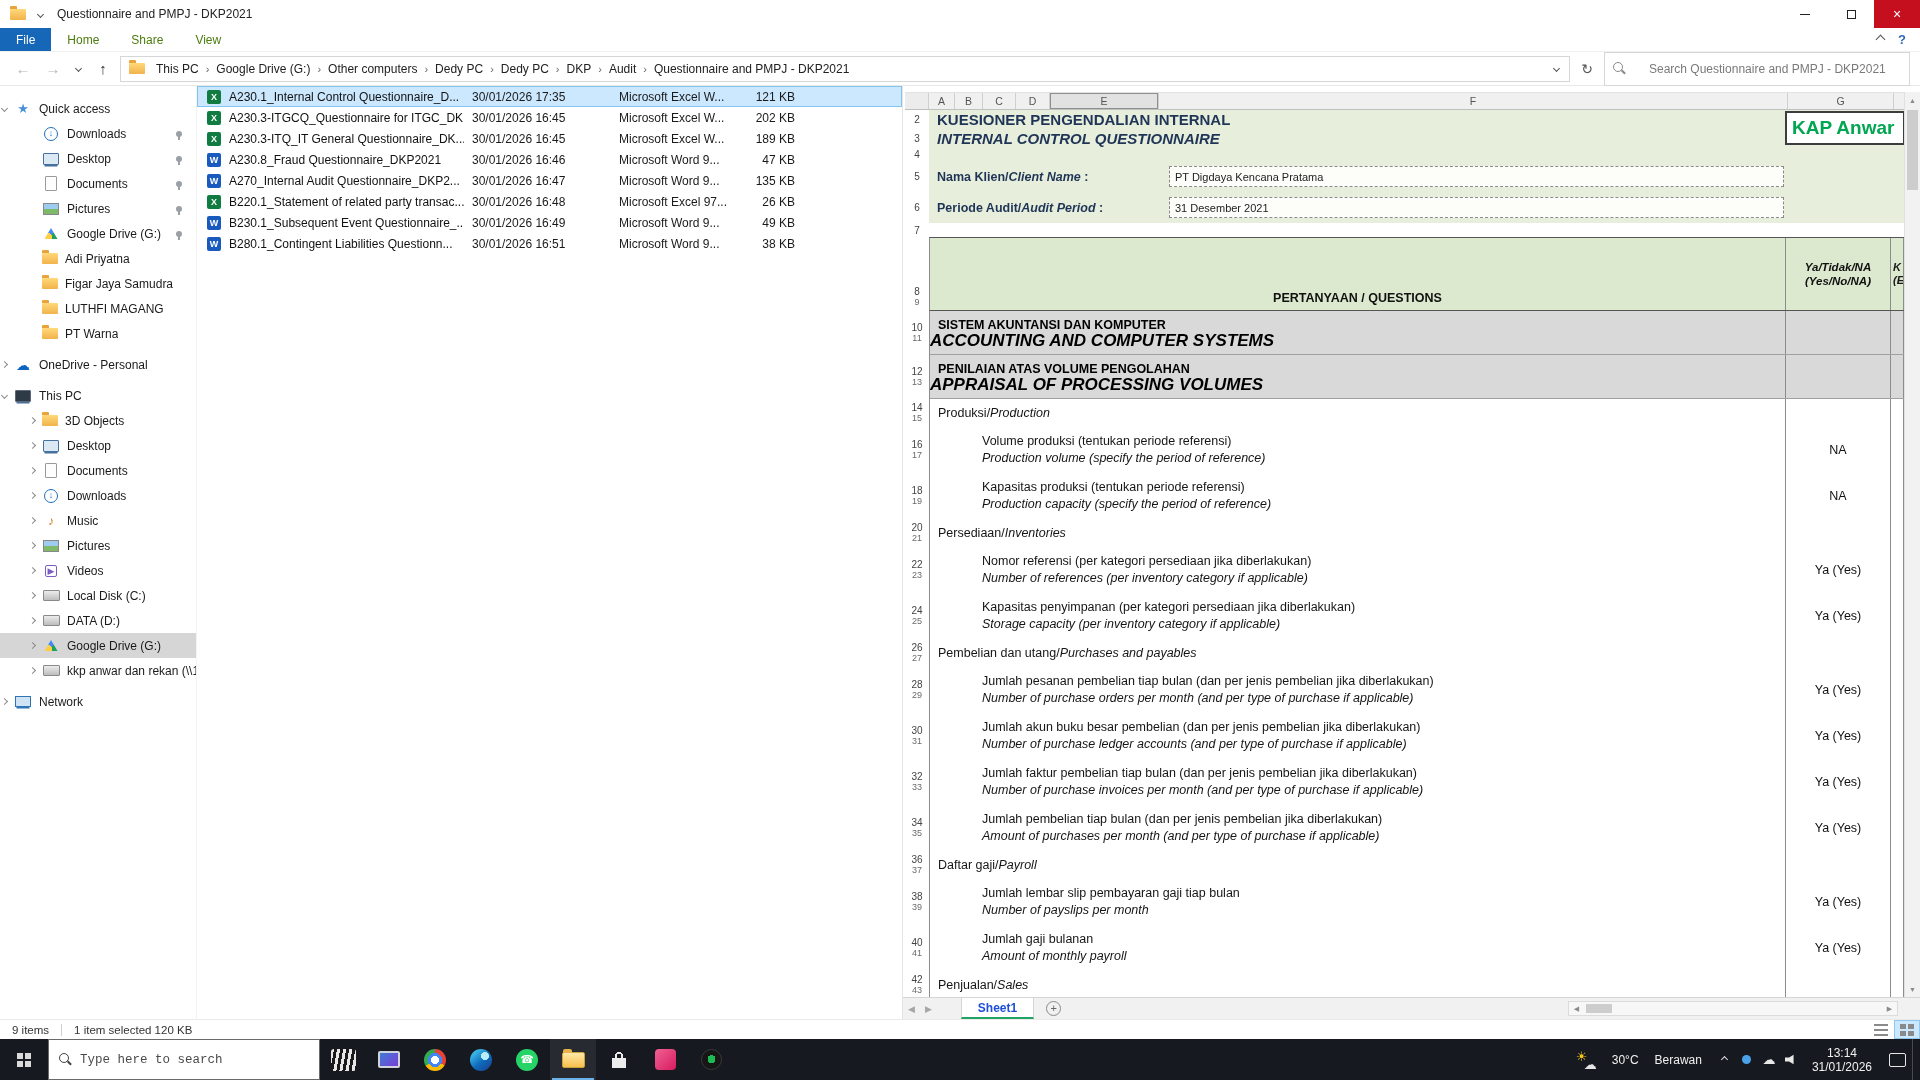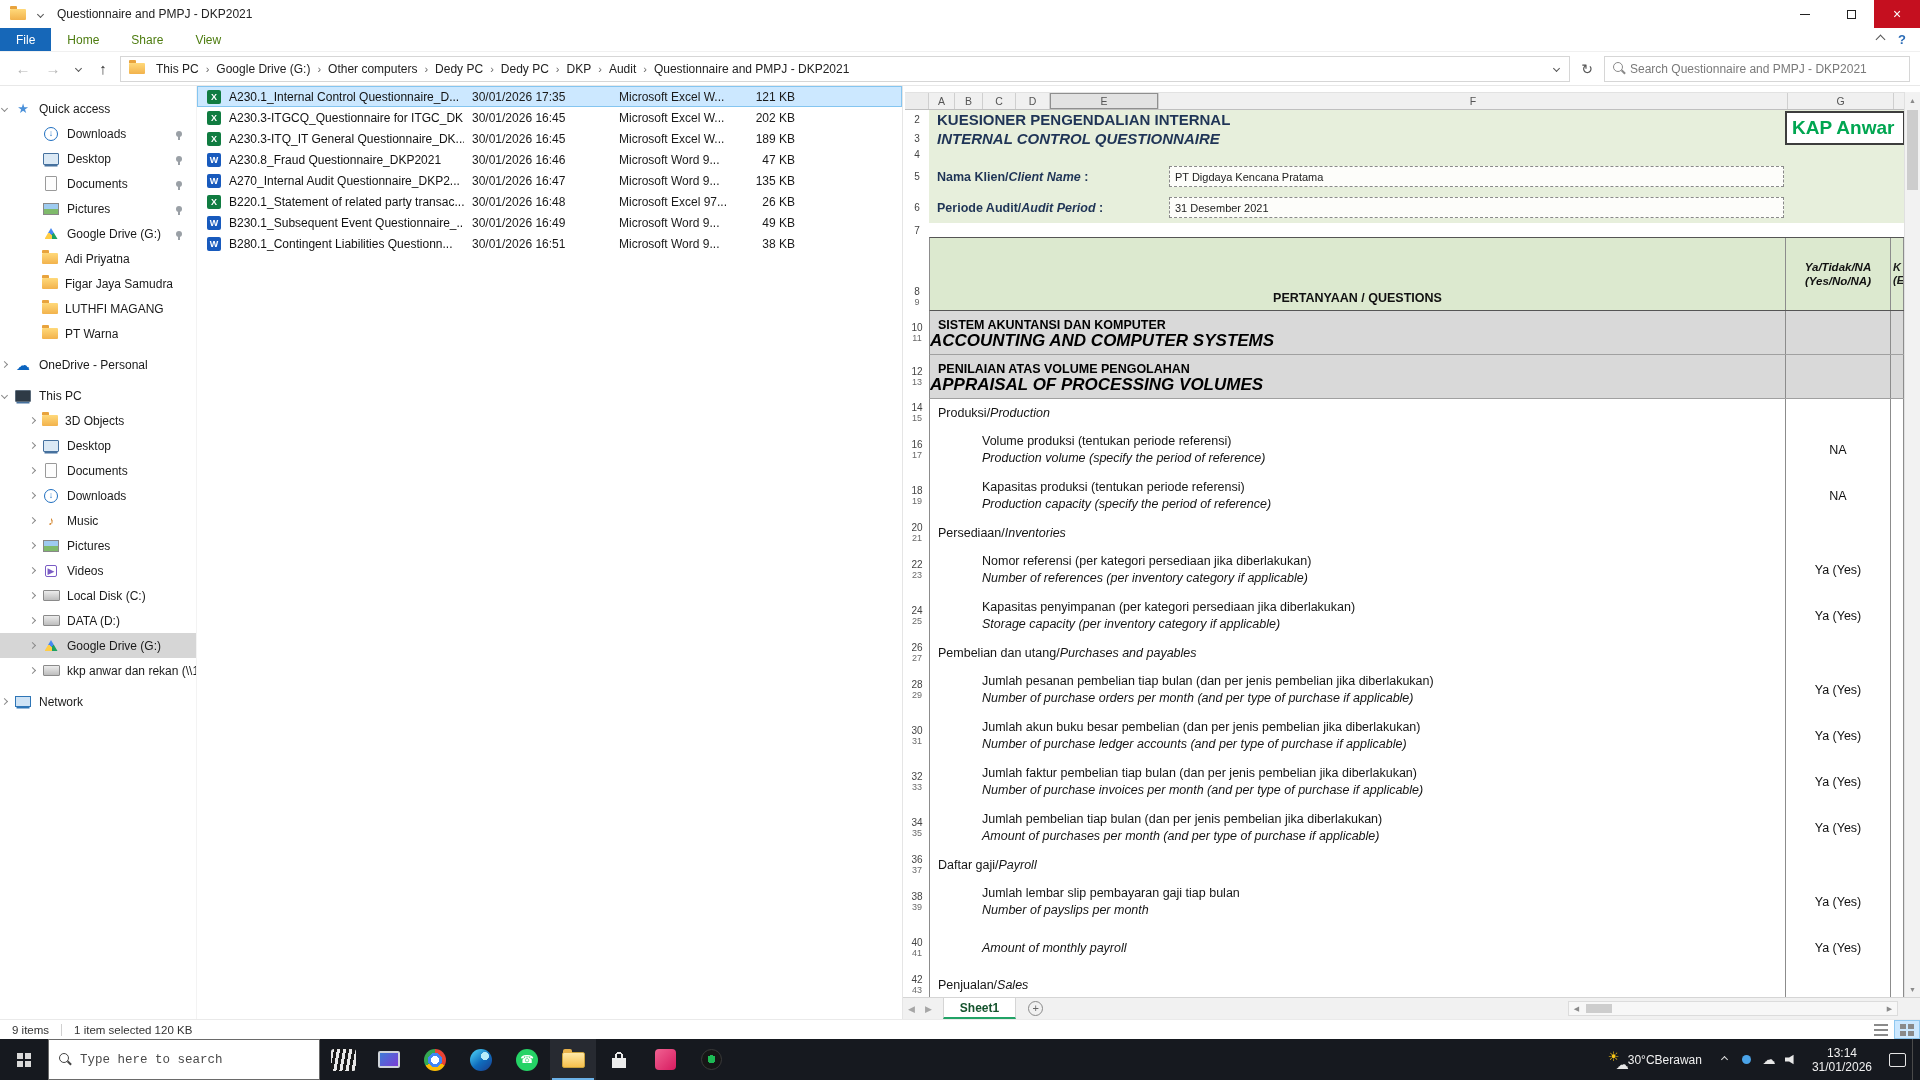--- a/index.html
+++ b/index.html
@@ -39,21 +39,21 @@
 .nav-btn{width:26px;height:26px;display:flex;align-items:center;justify-content:center;font-size:15px;color:#333}
 .nav-btn.disabled{color:#b5b5b5}
 .nav-btn.smw{width:16px}
 .addr-box{flex:1;height:26px;border:1px solid #d6d6d6;display:flex;align-items:center;background:#fff;padding:0 4px}
 .addr-icon{margin:0 4px}
 .breadcrumb{display:flex;align-items:center;overflow:hidden;white-space:nowrap}
 .bc-seg{padding:0 7px;font-size:12px;color:#222}
 .bc-sep{color:#666;font-size:11px}
 .addr-caret{margin-left:auto;margin-right:6px}
 .refresh{width:26px;height:26px;display:flex;align-items:center;justify-content:center;color:#555;font-size:14px}
-.search-box{width:306px;height:26px;border:1px solid #d6d6d6;display:flex;align-items:center;padding:8px 8px;gap:4px;background:#fff}
+.search-box{width:306px;height:26px;border:1px solid #d6d6d6;display:flex;align-items:center;padding:16px 8px;gap:23px;background:#fff}
 .search-box input{border:none;outline:none;flex:1;font-size:12px;color:#555;font-family:inherit;background:transparent}
 .search-box input::placeholder{color:#7a7a7a}
 .ic-mag{width:13px;height:13px;position:relative;flex:none}
 .ic-mag::before{content:"";position:absolute;width:8px;height:8px;border:1.5px solid #8a8a8a;border-radius:50%;left:0;top:0}
 .ic-mag::after{content:"";position:absolute;width:5px;height:1.6px;background:#8a8a8a;transform:rotate(45deg);right:0;bottom:2px}
 .ic-mag.dark::before{border-color:#444}
 .ic-mag.dark::after{background:#444}
 
 
 .main{position:absolute;top:86px;bottom:61px;left:0;right:0;display:flex}
@@ -159,21 +159,21 @@
 .q-l2{font-size:12.5px;font-style:italic;padding-left:52px;line-height:17px;white-space:nowrap;color:#151515}
 .ans-val{font-size:12.5px;color:#111}
 
 .xl-vscroll{position:absolute;top:6px;right:0;width:16px;bottom:22px;background:#f2f2f2;border-left:1px solid #e0e0e0}
 .varr{height:16px;display:flex;align-items:center;justify-content:center;font-size:7px;color:#8a8a8a}
 .vthumb{position:absolute;top:18px;left:2px;right:2px;height:80px;background:#cdcdcd}
 .varr.vdown{position:absolute;bottom:0;left:0;right:0}
 .xl-sheetbar{position:absolute;left:0;right:16px;bottom:0;height:22px;background:#f1f1f1;border-top:1px solid #d5d5d5;display:flex;align-items:center;font-size:11px}
 .xl-corner-br{position:absolute;right:0;bottom:0;width:16px;height:22px;background:#f1f1f1;border-top:1px solid #d5d5d5}
 .sheet-nav{color:#a6a6a6;padding:0 5px;font-size:9px}
-.sheet-tab{background:#fff;height:100%;display:flex;align-items:center;padding:0 16px;font-weight:bold;font-size:12px;color:#14532d;border-right:1px solid #d5d5d5;border-left:1px solid #d5d5d5;border-bottom:2px solid #21a366;margin-left:6px}
+.sheet-tab{background:#fff;height:100%;display:flex;align-items:center;padding:0 16px;font-weight:bold;font-size:12px;color:#1d4ed8;border-right:1px solid #d5d5d5;border-left:1px solid #d5d5d5;border-bottom:2px solid #21a366;margin-left:24px}
 .add-sheet{width:15px;height:15px;border:1px solid #8a8a8a;border-radius:50%;display:flex;align-items:center;justify-content:center;color:#666;font-size:11px;margin-left:12px;line-height:1}
 .xl-hscroll{margin-left:auto;margin-right:6px;width:330px;height:15px;background:#f7f7f7;border:1px solid #dcdcdc;display:flex;align-items:center}
 .harr{width:15px;height:100%;display:flex;align-items:center;justify-content:center;font-size:7px;color:#8a8a8a;flex:none}
 .hthumb{width:26px;height:9px;background:#cdcdcd;margin-left:2px;flex:none}
 .hspace{flex:1}
 
 
 .statusbar{position:absolute;left:0;right:0;bottom:41px;height:20px;border-top:1px solid #eaeaea;display:flex;align-items:center;font-size:11.5px;color:#333;padding-left:12px;gap:12px;background:#fff}
 .sb-sep{width:1px;height:12px;background:#d0d0d0}
 .view-btns{margin-left:auto;display:flex;height:100%}
@@ -199,21 +199,21 @@
 .ic-app-chrome{width:22px;height:22px;border-radius:50%;background:radial-gradient(circle,#fff 0 4px,#4285f4 4px 7px,transparent 7px),conic-gradient(#ea4335 0 33%,#fbbc05 33% 66%,#34a853 66% 100%)}
 .ic-app-edge{width:22px;height:22px;border-radius:50%;background:radial-gradient(circle at 68% 32%,#b7ecf9 0 18%,transparent 19%),linear-gradient(140deg,#45c7f0 10%,#0f6cbd 55%,#1b3c8c 100%)}
 .ic-app-whatsapp{width:22px;height:22px;border-radius:50%;background:#25d366;display:flex;align-items:center;justify-content:center}
 .ic-app-whatsapp::before{content:"☎";color:#fff;font-size:11px}
 .ic-app-file-explorer{width:23px;height:16px;background:linear-gradient(#ffe9a8,#f7c04c);border-radius:2px;position:relative;border:1px solid #caa23c}
 .ic-app-file-explorer::before{content:"";position:absolute;top:-4px;left:0;width:9px;height:4px;background:#e8b14a;border-radius:2px 2px 0 0}
 .ic-app-store{width:20px;height:20px;background:radial-gradient(circle at 10px 6px,transparent 0 2.5px,#ececec 2.5px 4px,transparent 4px) no-repeat,linear-gradient(#ececec,#ececec) 3px 8px/14px 10px no-repeat}
 .ic-app-photos{width:21px;height:21px;border-radius:4px;background:linear-gradient(135deg,#f06292,#d81b60)}
 .ic-app-spotify{width:21px;height:21px;border-radius:50%;background:radial-gradient(circle at 50% 48%,#1db954 0 4px,transparent 4px),#161616;border:1px solid #3a3a3a}
 .tb-tray{margin-left:auto;display:flex;align-items:center;padding-right:2px}
-.weather{display:flex;align-items:center;gap:0;padding:0 12px;font-size:12px;color:#f0f0f0}
+.weather{display:flex;align-items:center;gap:16px;padding:0 12px;font-size:12px;color:#f0f0f0}
 .weather-icon{position:relative;width:20px;height:18px}
 .weather-icon::before{content:"☀";position:absolute;left:0;top:-2px;color:#f8c617;font-size:13px}
 .weather-icon::after{content:"☁";position:absolute;right:-1px;bottom:-3px;color:#e6e6e6;font-size:13px}
 .tray-chev{width:22px;display:flex;align-items:center;justify-content:center}
 .tray-icons{display:flex;align-items:center}
 .tray-ic{width:22px;height:100%;display:flex;align-items:center;justify-content:center;height:41px}
 .ic-tray-bluetooth{position:relative}
 .ic-tray-bluetooth::before{content:"";width:9px;height:9px;border-radius:50%;background:#4aa3e8;display:block}
 .ic-tray-onedrive::before{content:"☁";color:#e8e8e8;font-size:13px}
 .ic-tray-volume::before{content:"";display:block;width:12px;height:11px;background:#e8e8e8;clip-path:polygon(0 32%,35% 32%,72% 6%,72% 94%,35% 68%,0 68%)}
@@ -805,20 +805,21 @@
               <div class="p"></div>
             </div>
           </div>
           <div class="srow r-q">
             <div class="g">
               <div class="gn">40</div>
               <div class="gn gn2">41</div>
             </div>
             <div class="c">
               <div class="m">
+                <div class="q-l1">Jumlah gaji bulanan</div>
                 <div class="q-l2">Amount of monthly payroll</div>
               </div>
               <div class="a">
                 <div class="ans-val">Ya (Yes)</div>
               </div>
               <div class="p"></div>
             </div>
           </div>
           <div class="srow r-cat">
             <div class="g">

